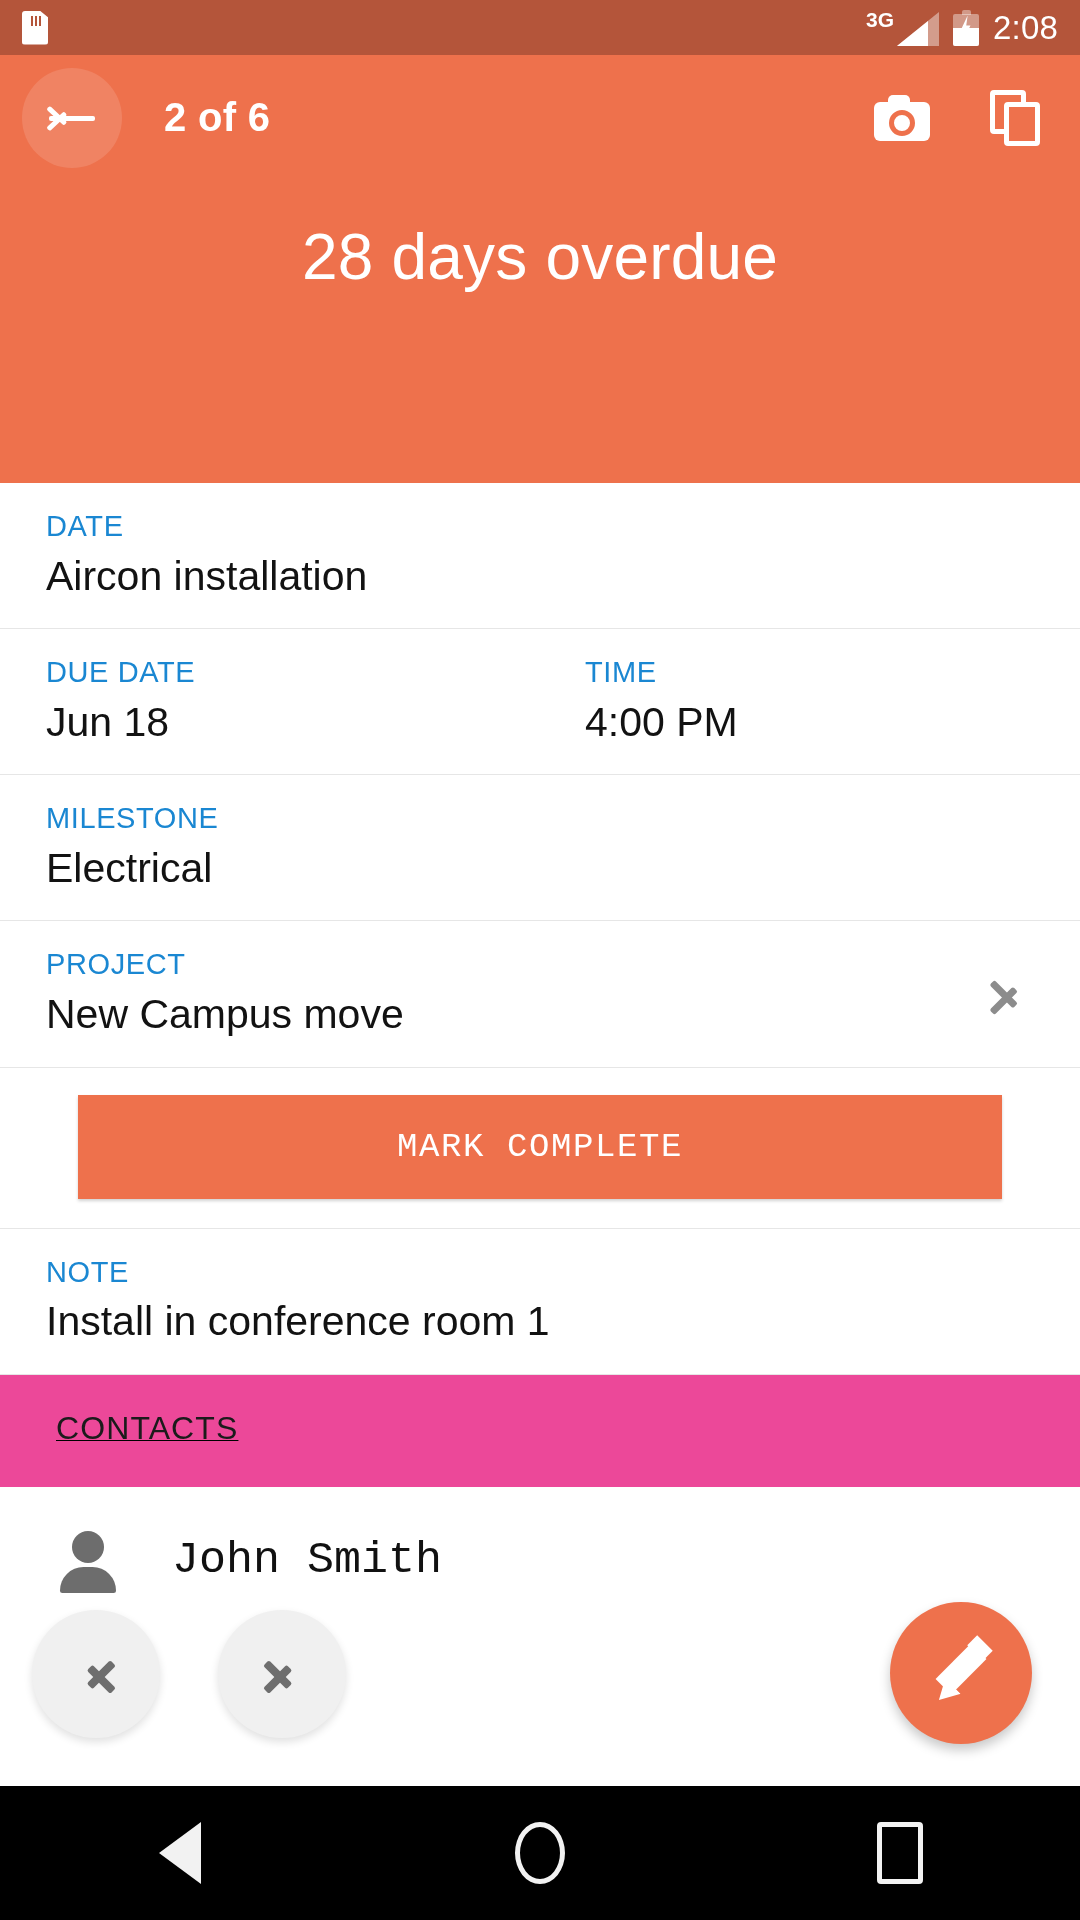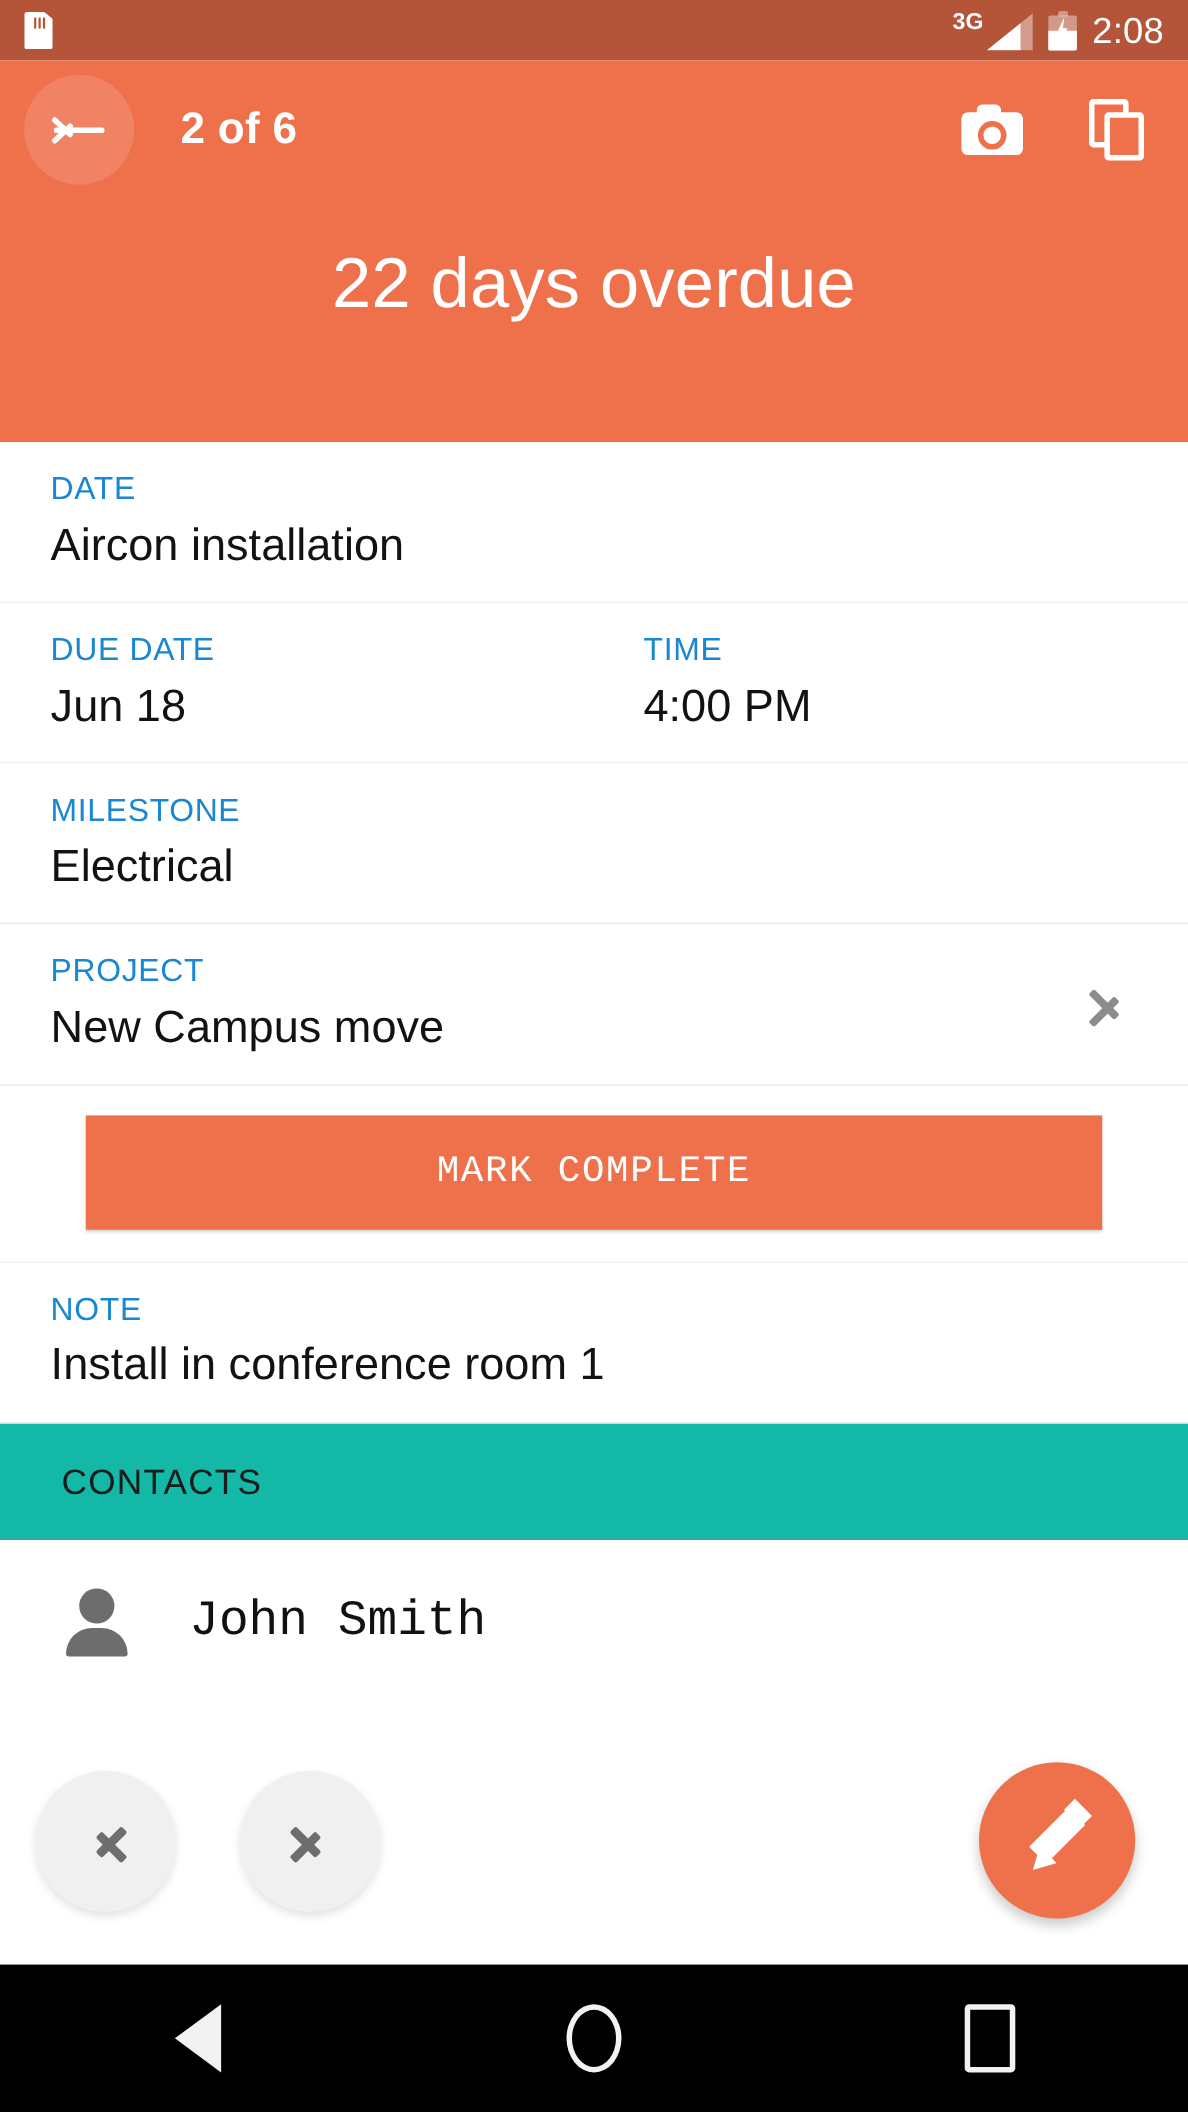--- a/index.html
+++ b/index.html
@@ -69,21 +69,21 @@
     position:absolute; left:6px; top:6px; width:14px; height:24px;
     background:#ffffff;
     clip-path: polygon(62% 0, 20% 52%, 48% 52%, 34% 100%, 82% 42%, 52% 42%);
   }
   .clock { color:#ffffff; font-size:33px; line-height:1; letter-spacing:0.2px; }
 
   
   .appbar {
     position:relative;
     background:#ee714c;
-    height:347px;
+    height:428px;
     padding:0;
   }
   .appbar-top {
     height:125px;
     display:flex;
     align-items:center;
     padding:0 38px 0 22px;
   }
   .back-btn {
     position:relative;
@@ -198,23 +198,24 @@
     color:#ffffff;
     font-size:34px;
     letter-spacing:1.6px;
     font-family:Liberation Mono, monospace;
     cursor:pointer;
     box-shadow:0 2px 3px rgba(0,0,0,0.18);
   }
 
   
   .section-header {
-    background:#14b8a6;
+    background:#ec4899;
     padding:35px 56px 33px 56px;
-    border-bottom:1px solid #ec4899;
+    border-bottom:7px solid #ec4899;
+    text-decoration:underline;
   }
   .section-header span {
     color:#1b1b1b; font-size:32px; letter-spacing:1.1px;
   }
   .contact-row {
     display:flex; align-items:center;
     padding:42px 56px;
     background:#ffffff;
     cursor:pointer;
   }
@@ -361,21 +362,21 @@
           <div class="hump"></div>
           <div class="bodyc"></div>
           <div class="lens"></div>
         </div>
         <div class="copy-icon">
           <div class="back-sheet"></div>
           <div class="front-sheet"></div>
         </div>
       </div>
     </div>
-    <div class="overdue">22 days overdue</div>
+    <div class="overdue">28 days overdue</div>
   </div>
 
   <div class="row">
     <div class="flabel">DATE</div>
     <div class="fvalue">Aircon installation</div>
   </div>
 
   <div class="row two-col">
     <div class="col">
       <div class="flabel">DUE DATE</div>

